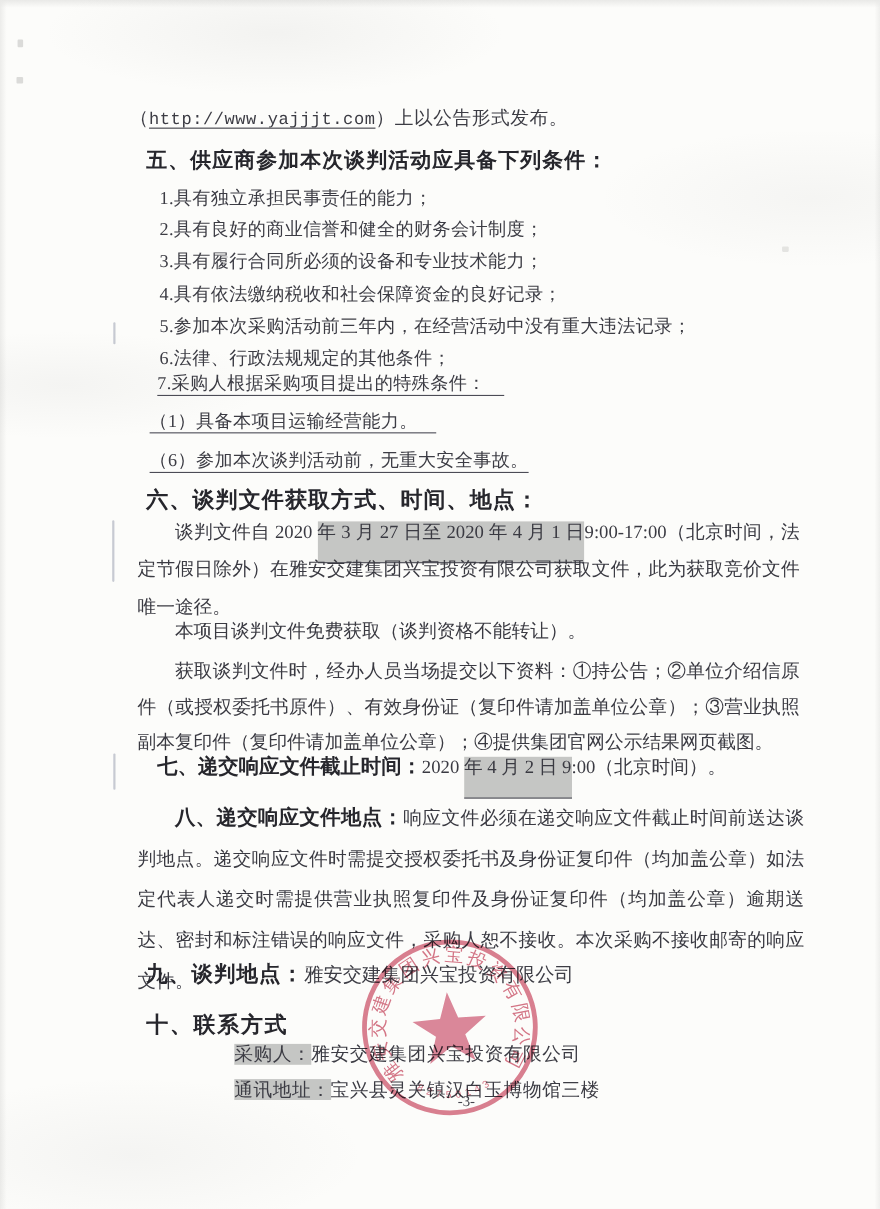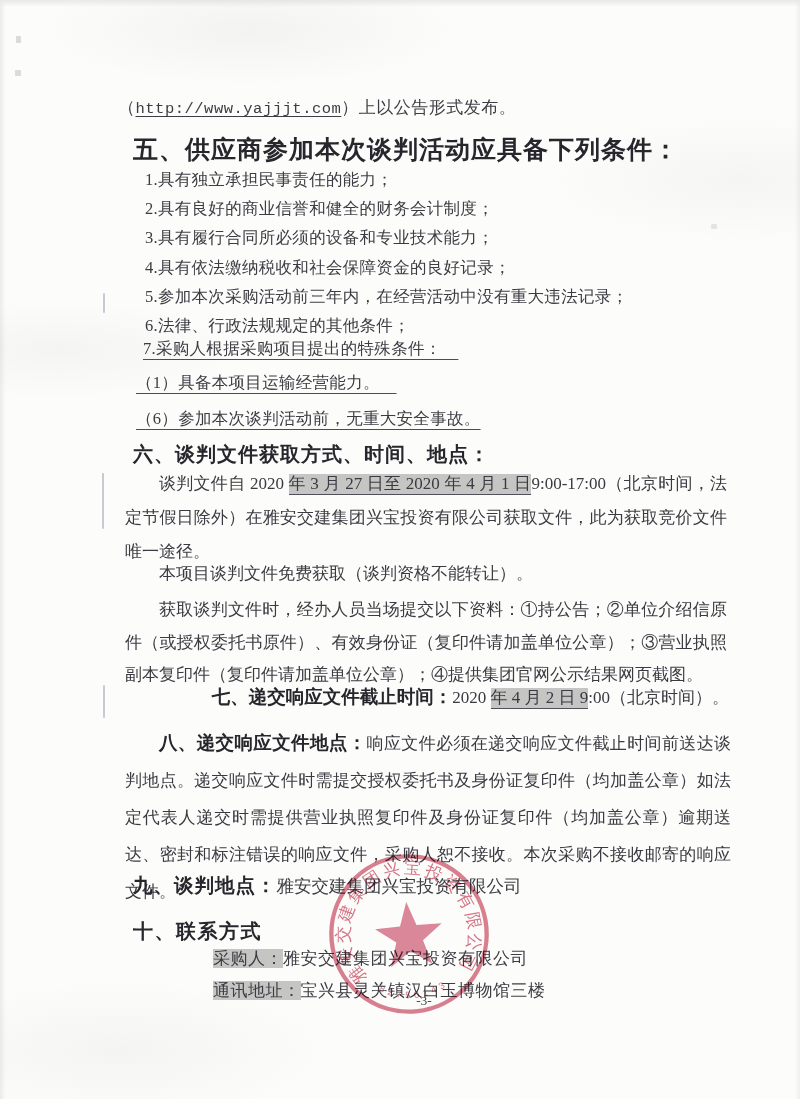--- a/index.html
+++ b/index.html
@@ -23,59 +23,59 @@
   .abs { position:absolute; }
 
   .body-text { font-size:17px; color:#3a3a42; }
   .head { font-family:"Liberation Sans","DejaVu Sans",sans-serif; font-weight:700; color:#26262c; }
 
   
   .url-line { top:96px; left:118px; font-size:17px; letter-spacing:0.5px; }
   .url-text { font-family:"Liberation Mono","DejaVu Sans Mono",monospace; font-size:15.5px;
               text-decoration:underline; text-underline-offset:3px; letter-spacing:0.5px; }
 
-  .h5 { top:133px; left:133px; font-size:25px; letter-spacing:1px; }
+  .h5 { top:133px; left:133px; font-size:19px; letter-spacing:1px; }
 
   .items { top:165px; left:145px; font-size:16.5px; line-height:29.2px; letter-spacing:0.3px; }
 
   .item7 { top:338px; left:143px; font-size:16.5px; letter-spacing:0.3px; white-space:pre-wrap;
            text-decoration:underline; text-underline-offset:5px; text-decoration-thickness:1.4px;
            text-decoration-color:#4c4c56; }
   .sub1 { top:372px; left:136px; }
   .sub2 { top:408px; left:136px; }
   .subitem { font-size:16.5px; letter-spacing:0.3px; white-space:pre-wrap;
              text-decoration:underline; text-underline-offset:5px; text-decoration-thickness:1.4px;
              text-decoration-color:#4c4c56; }
 
   .h6 { top:441px; left:133px; font-size:20px; letter-spacing:1px; }
 
   .para { left:125px; width:602px; text-align:justify; }
   .p61 { top:467px; line-height:34px; text-indent:34px; }
   .p62 { top:562px; text-indent:34px; }
   .p63 { top:594px; line-height:32.6px; text-indent:34px; }
 
-  .sec7 { top:684px; left:125px; width:604px; text-indent:34px;text-align:right; }
+  .sec7 { top:684px; left:109px; width:604px; text-indent:34px; }
   .sec7 .head-inline, .sec8 .head-inline { font-family:"Liberation Sans","DejaVu Sans",sans-serif;
         font-weight:700; color:#26262c; font-size:18.5px; }
 
   .sec8 { top:724px; left:125px; width:606px; line-height:37px; text-indent:34px; text-align:justify; }
 
   .sec9 { top:872px; left:133px;text-align:right; }
   .sec9 .head-inline { font-family:"Liberation Sans","DejaVu Sans",sans-serif; font-weight:700;
         color:#26262c; font-size:19.5px; letter-spacing:1px; }
   .sec9 .val { font-size:17.5px; }
 
   .h10 { top:918px; left:133px; font-size:20px; letter-spacing:1.5px; }
 
   .contact { left:213px; font-size:17px; letter-spacing:0.5px; }
   .buyer-line { top:947px; }
   .addr-line  { top:979px;text-align:right; }
 
   .hl { background:#c5c6c4; }
-  .hl-u { background:#c5c6c4; border-bottom:1.6px solid #50505a; padding-bottom:1px; }
+  .hl-u { background:#c5c6c4; border-bottom:1.6px solid #50505a; padding-bottom:18px; }
 
   .pageno { top:993px; left:398px; width:52px; text-align:center; font-size:13.5px; color:#44444c; }
 
   
   .tick { position:absolute; width:2px; background:#9aa0b0; opacity:0.55; border-radius:1px; }
   .tick1 { left:103px; top:293px; height:20px; }
   .tick2 { left:102px; top:473px; height:56px; }
   .tick3 { left:103px; top:685px; height:33px; }
   .speck { position:absolute; background:#b9b9b7; opacity:0.5; border-radius:1px; }
   .sp1 { left:16px; top:36px;  width:5px; height:7px; }

